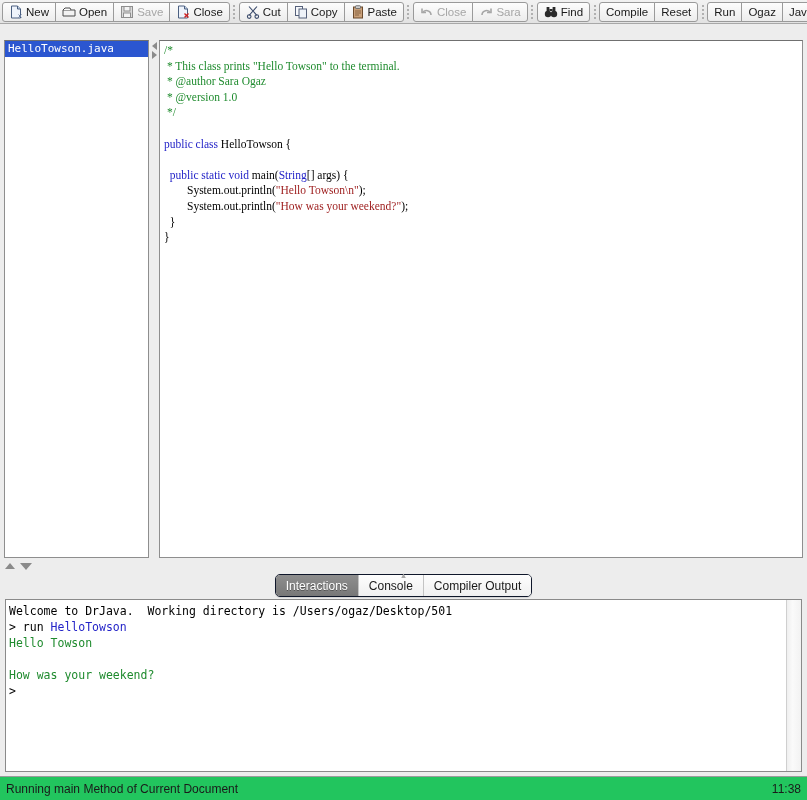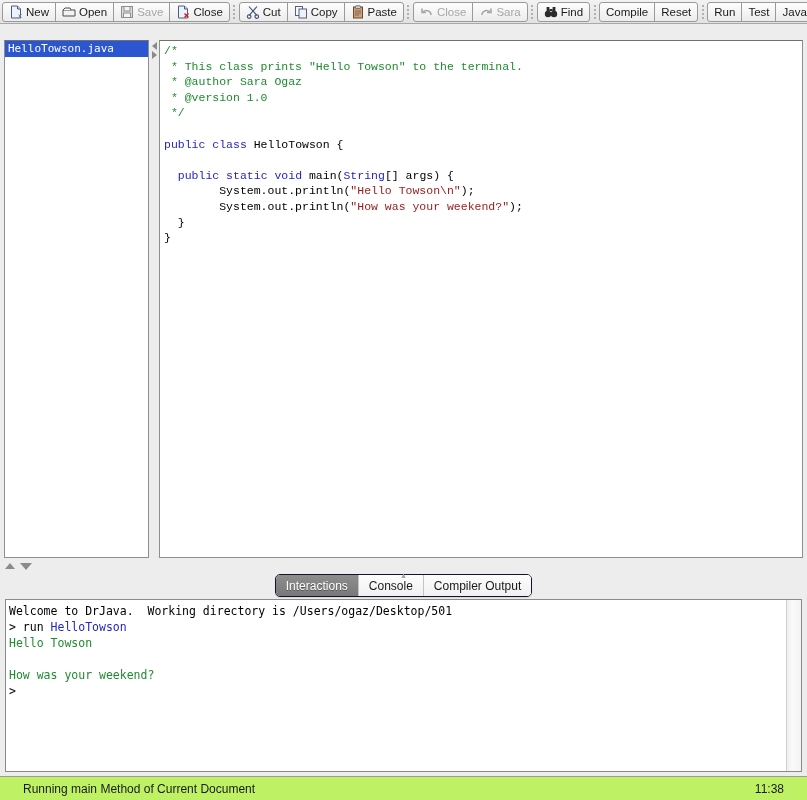--- a/index.html
+++ b/index.html
@@ -136,21 +136,21 @@
     background: #ffffff;
   }
   .editor {
     flex: 1 1 auto;
     background: #ffffff;
     overflow: hidden;
     padding: 2px 0 0 4px;
     min-width: 0;
   }
   .code {
-    font-family: Liberation Mono, monospace;
+    font-family: Liberation Serif, serif;
     font-size: 11.5px;
     line-height: 15.6px;
     white-space: pre;
     color: #000000;
     margin: 0;
     tab-size: 4;
   }
   .kw  { color: #2424c8; }
   .cmt { color: #1f8b2e; }
   .str { color: #9c1a1a; }
@@ -237,23 +237,23 @@
   .scrollbar-v {
     flex: 0 0 14px;
     background: linear-gradient(to right, #efefef 0%, #fafafa 40%, #f2f2f2 100%);
     border-left: 1px solid #cfcfcf;
   }
 
   
   .statusbar {
     flex: 0 0 24px;
     border-top: 1px solid #9b9b9b;
-    background: #bef264;
+    background: #22c55e;
     display: flex; align-items: center;
-    padding: 0 23px;
+    padding: 0 6px;
     box-sizing: border-box;
     font-size: 12px; color: #1a1a1a;
   }
   .status-left  { flex: 1 1 auto; }
   .status-right { flex: 0 0 auto; }
 </style>
 </head>
 <body>
 
 <div id="app">
@@ -387,21 +387,21 @@
         </div>
       </div>
       <div class="tsep">
         <i></i>
       </div>
       <div class="tgroup">
         <div class="tbtn">
           <span>Run</span>
         </div>
         <div class="tbtn">
-          <span>Test</span>
+          <span>Ogaz</span>
         </div>
         <div class="tbtn">
           <span>Javadoc</span>
         </div>
       </div>
     </div>
 
   <div class="main">
 
     <div class="upper">

